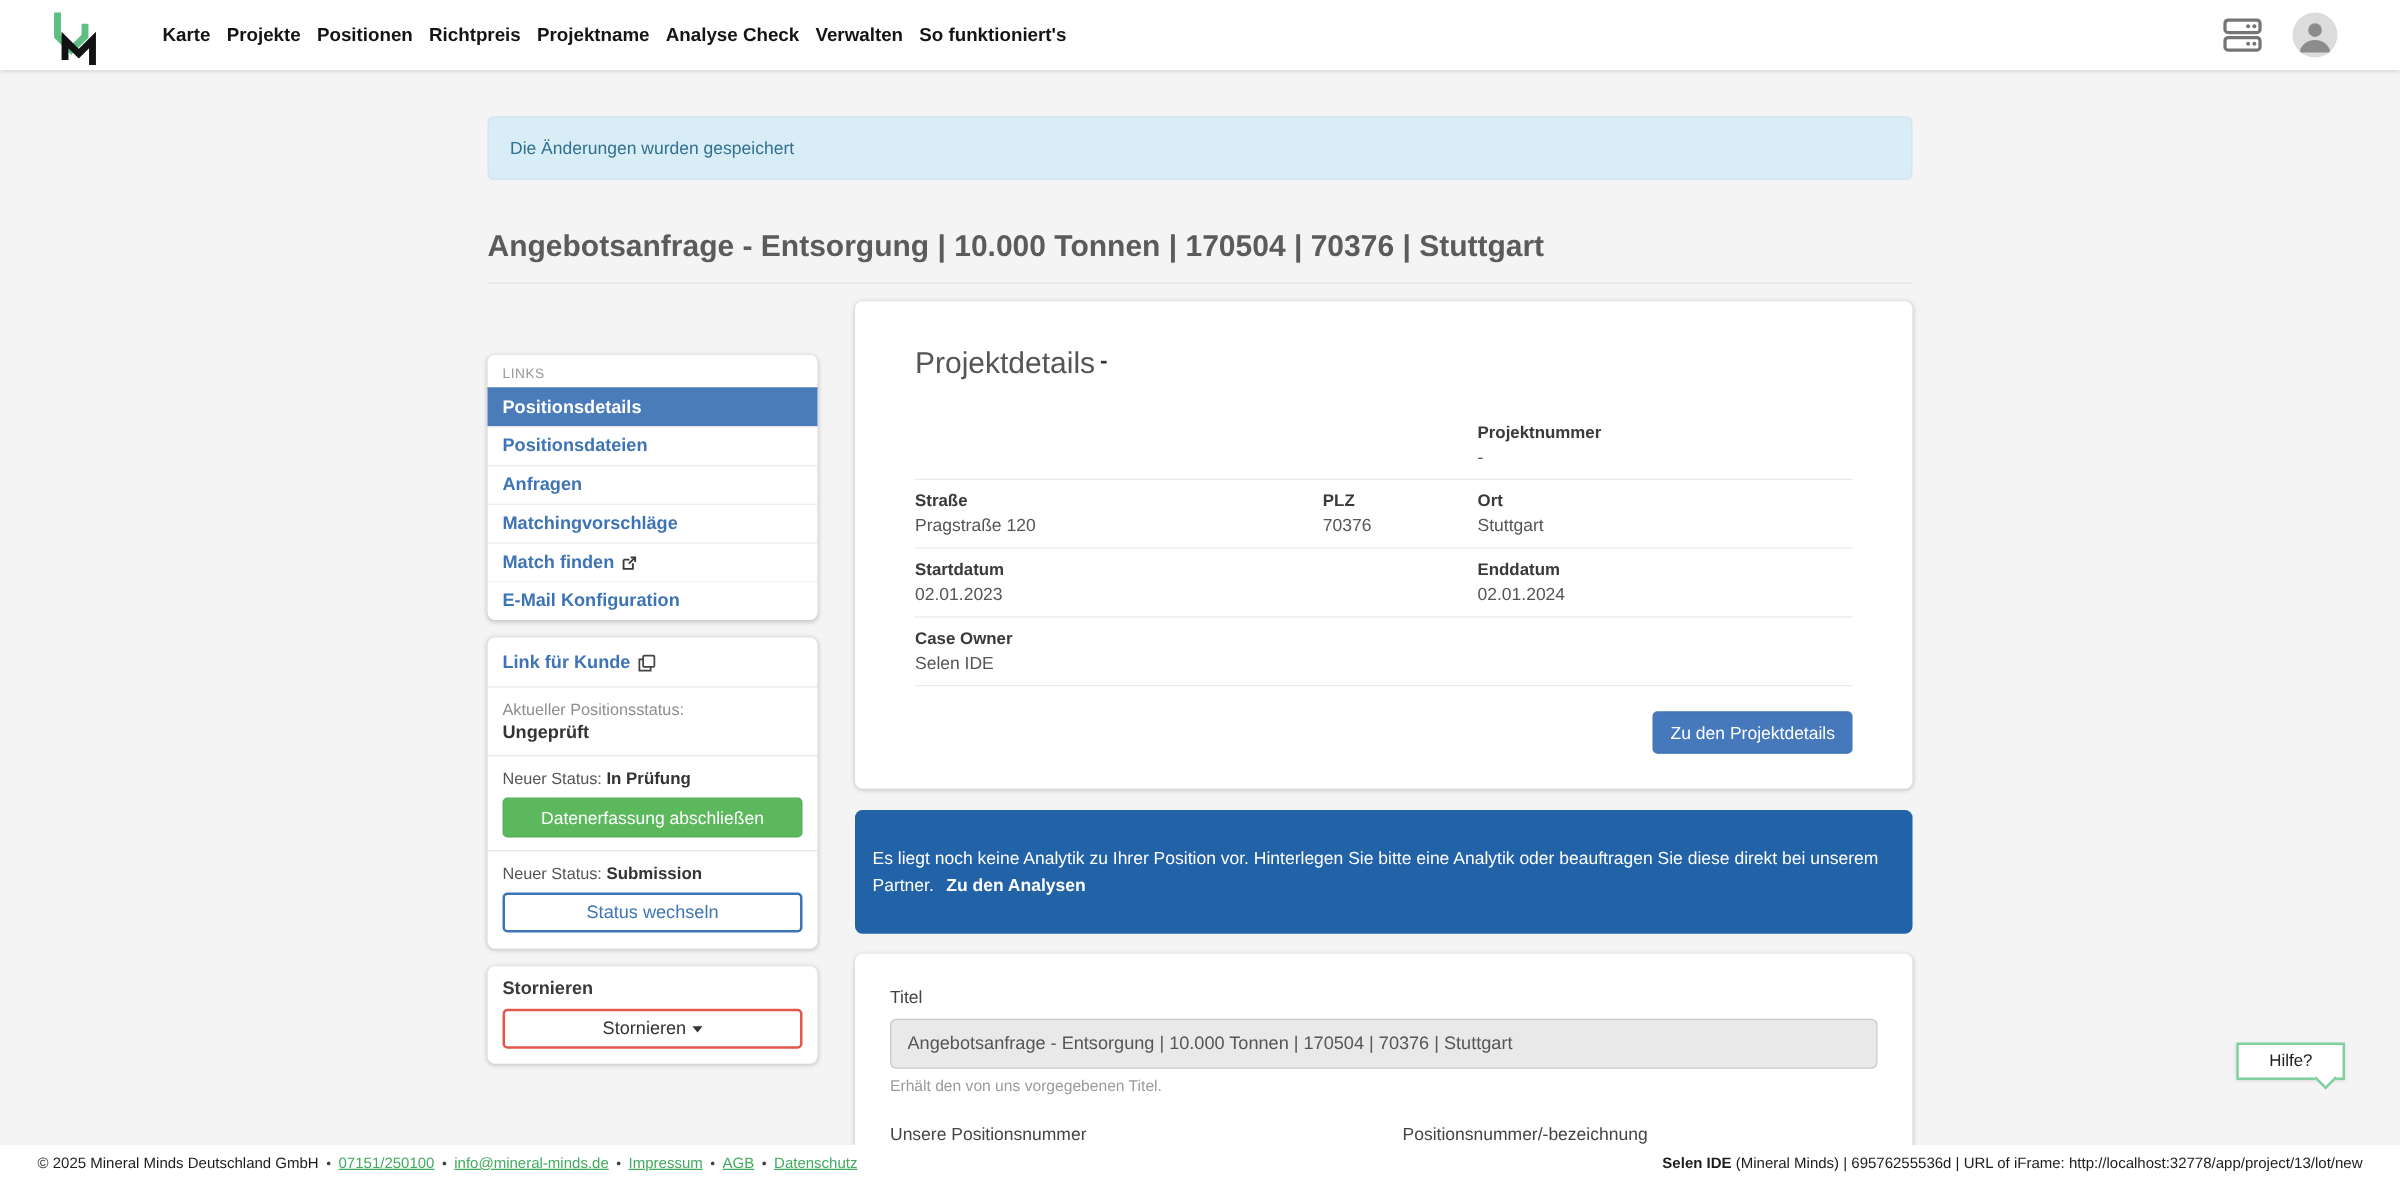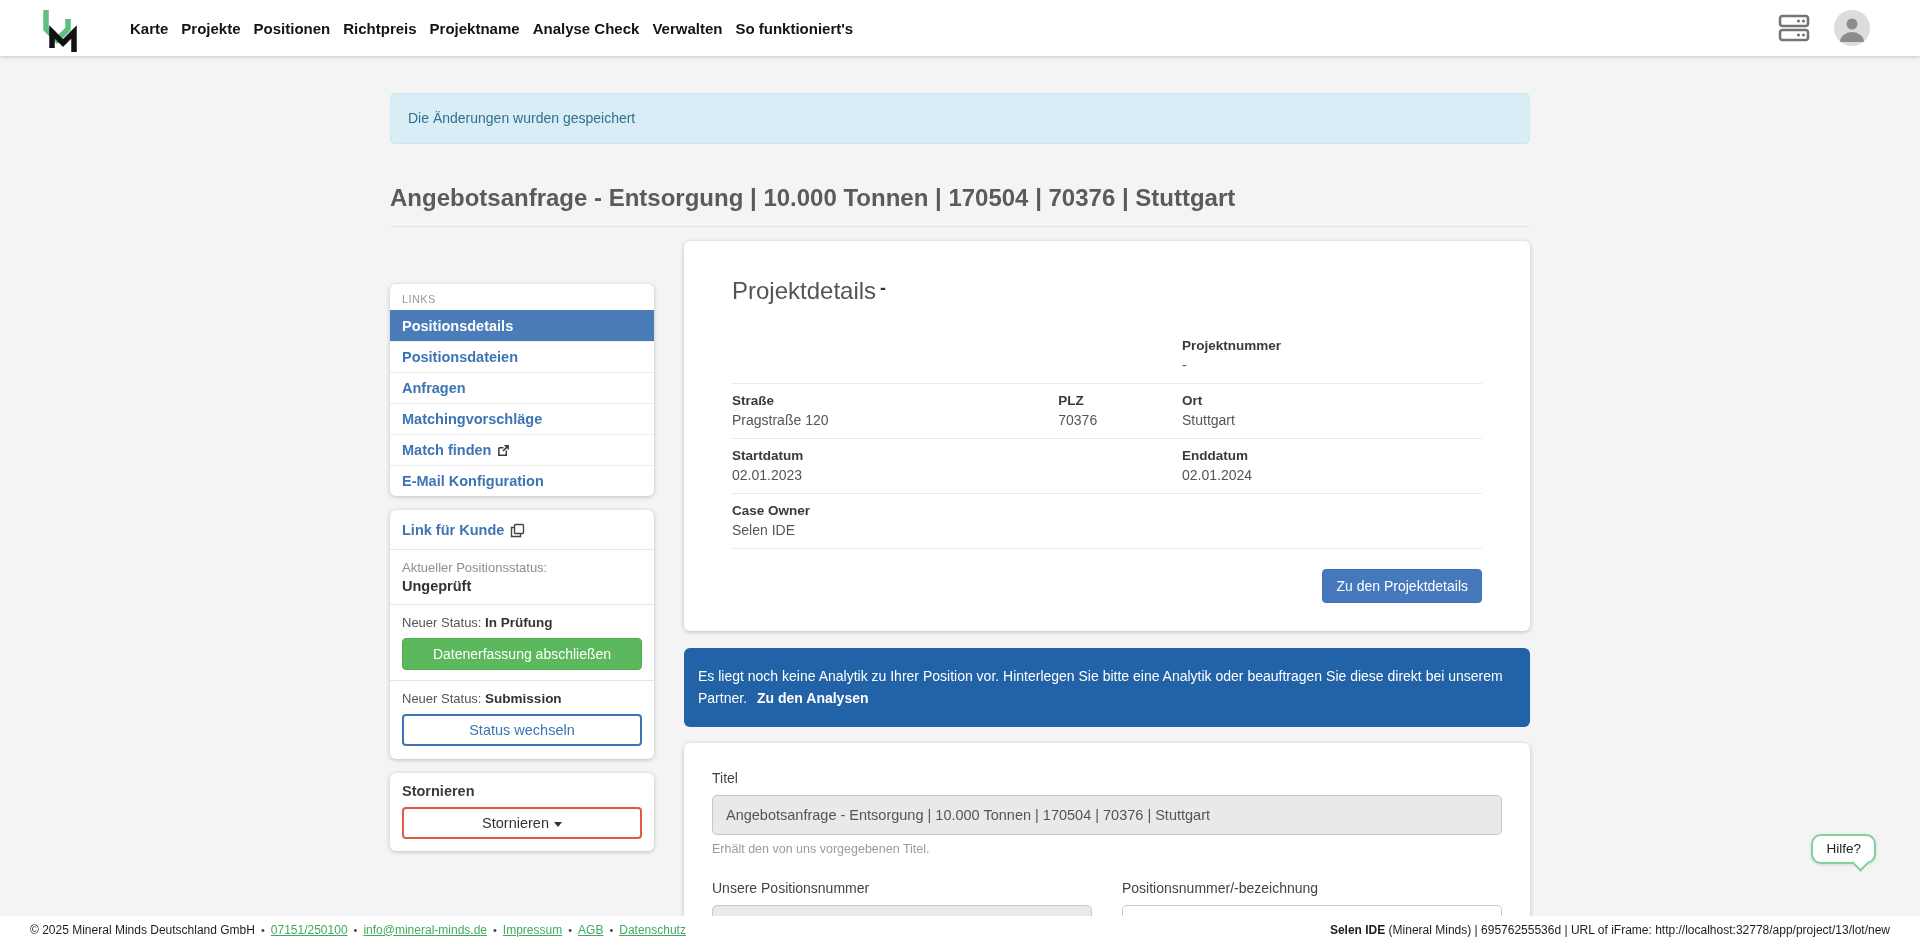--- a/index.html
+++ b/index.html
@@ -75,39 +75,39 @@
   .pd-fields { margin-top:24px; }
   .pd-row { display:grid; grid-template-columns:43.5% 16.5% 40%; padding:9px 0 10px; border-bottom:1px solid #eaeaea; }
   .pd-label { font-size:13.5px; font-weight:700; color:#3a3a3a; }
   .pd-value { font-size:14px; color:#555; margin-top:4px; }
   .c1 { grid-column:1; } .c2 { grid-column:2; } .c3 { grid-column:3; }
   .pd-btn-row { display:flex; justify-content:flex-end; padding:20px 0 4px; }
   .btn-blue { background:#4678bc; border:1px solid #4070b2; color:#fff; font-size:14px; padding:8px 13px; border-radius:4px; cursor:pointer; font-family:inherit; }
   
   .banner {
     margin-top:17px; background:#2262a6; border-radius:6px; color:#fff;
-    font-size:14px; line-height:1.55; padding:18px 14px;
+    font-size:14px; line-height:1.55; padding:28px 14px;
   }
   .banner a { color:#fff; font-weight:700; text-decoration:none; margin-left:10px; cursor:pointer; }
   
   .form-card { margin-top:16px; padding:26px 28px; min-height:330px; }
   .field-label { font-size:14px; font-weight:500; color:#444; }
   .text-input {
     width:100%; height:40px; margin-top:8px; padding:0 13px;
     border:1px solid #c8c8c8; border-radius:5px; font-size:14.5px; color:#555;
     font-family:inherit; background:#fff;
   }
   .text-input:disabled { background:#e9e9e9; color:#555; }
   .helper { font-size:12.5px; color:#9b9b9b; margin-top:7px; }
   .form-row { display:grid; grid-template-columns:1fr 1fr; gap:30px; margin-top:23px; }
   
   .help-btn {
     position:fixed; right:44px; bottom:79px; z-index:40;
-    background:#fff; border:2px solid #7fcf9f; border-radius:10px;
-    padding:5px 13px 6px; font-size:13.5px; color:#222; cursor:pointer;
+    background:#fff; border:2px solid #7fcf9f; border-radius:0;
+    padding:5px 24px 6px; font-size:13.5px; color:#222; cursor:pointer;
     font-family:inherit; box-shadow:0 1px 3px rgba(0,0,0,.12);
   }
   .help-btn::after {
     content:""; position:absolute; right:7px; bottom:-7px; width:11px; height:11px;
     background:#fff; border-right:2px solid #7fcf9f; border-bottom:2px solid #7fcf9f;
     transform:rotate(45deg);
   }
   
   .footer {
     position:fixed; left:0; bottom:0; width:1920px; height:27px; background:#fff;

